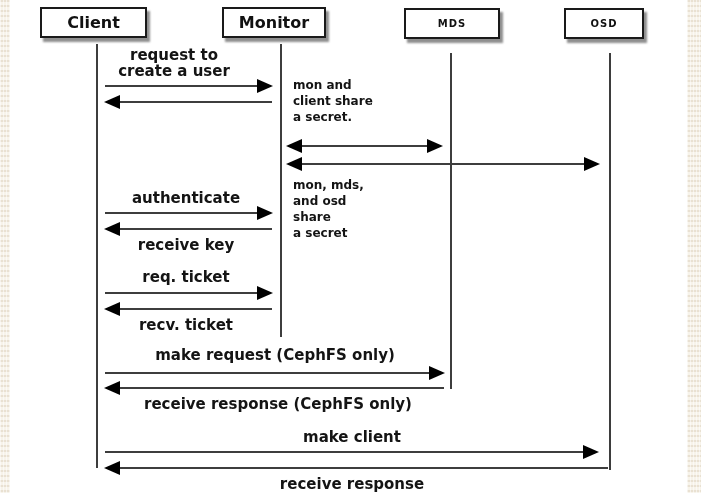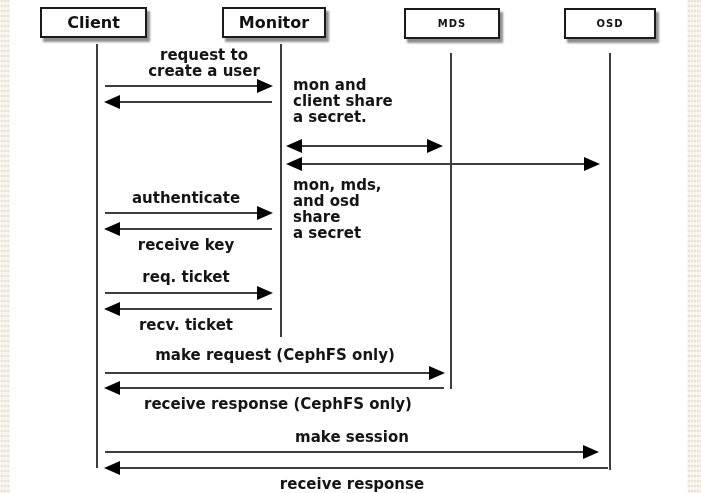--- a/index.html
+++ b/index.html
@@ -27,51 +27,51 @@
   .arrow{position:absolute;height:0;border-top:2px solid #3d3d3d;}
   .head{position:absolute;width:0;height:0;top:-8px;
         border-top:7px solid transparent;border-bottom:7px solid transparent;}
   .head.hr{right:-16px;border-left:16px solid #000;}
   .head.hl{left:-16px;border-right:16px solid #000;}
   .msg-label{
     position:absolute;color:#141414;font-weight:bold;font-size:15px;line-height:16px;
     white-space:pre-line;text-align:center;
   }
   .note-label{
-    position:absolute;color:#141414;font-weight:bold;font-size:15px;line-height:16px;
+    position:absolute;color:#141414;font-weight:bold;font-size:12px;line-height:16px;
     white-space:pre-line;text-align:left;
   }
 </style>
 </head>
 <body>
 
 <div class="stage">
 
   <div class="texture left"></div>
   <div class="texture right"></div>
 
   <div class="actor-box actor-big" style="left:40px;top:7px;width:107px;height:31px">
     <span>Client</span>
   </div>
   <div class="actor-box actor-big" style="left:222px;top:7px;width:104px;height:31px">
     <span>Monitor</span>
   </div>
   <div class="actor-box actor-small" style="left:404px;top:8px;width:96px;height:31px">
     <span>MDS</span>
   </div>
-  <div class="actor-box actor-small" style="left:564px;top:8px;width:92px;height:31px">
+  <div class="actor-box actor-small" style="left:564px;top:8px;width:80px;height:31px">
     <span>OSD</span>
   </div>
 
   <div class="lifeline" style="left:96px;top:44px;height:424px"></div>
   <div class="lifeline" style="left:280px;top:44px;height:293px"></div>
   <div class="lifeline" style="left:450px;top:53px;height:336px"></div>
   <div class="lifeline" style="left:609px;top:53px;height:417px"></div>
 
-  <div class="msg-label" style="left:114px;top:47px;width:180px">request to
+  <div class="msg-label" style="left:84px;top:47px;width:180px">request to
 create a user</div>
   <div class="arrow" style="left:105px;top:85px;width:152px">
     <span class="head hr"></span>
   </div>
 
   <div class="arrow" style="left:120px;top:101px;width:152px">
     <span class="head hl"></span>
   </div>
 
   <div class="note-label" style="left:293px;top:77px;width:130px">mon and
@@ -116,21 +116,21 @@
   <div class="msg-label" style="left:95px;top:347px;width:360px">make request (CephFS only)</div>
   <div class="arrow" style="left:105px;top:372px;width:324px">
     <span class="head hr"></span>
   </div>
 
   <div class="arrow" style="left:120px;top:387px;width:324px">
     <span class="head hl"></span>
   </div>
   <div class="msg-label" style="left:98px;top:396px;width:360px">receive response (CephFS only)</div>
 
-  <div class="msg-label" style="left:172px;top:429px;width:360px">make session</div>
+  <div class="msg-label" style="left:172px;top:429px;width:360px">make client</div>
   <div class="arrow" style="left:105px;top:451px;width:478px">
     <span class="head hr"></span>
   </div>
 
   <div class="arrow" style="left:120px;top:467px;width:488px">
     <span class="head hl"></span>
   </div>
   <div class="msg-label" style="left:172px;top:476px;width:360px">receive response</div>
 
 </div>

